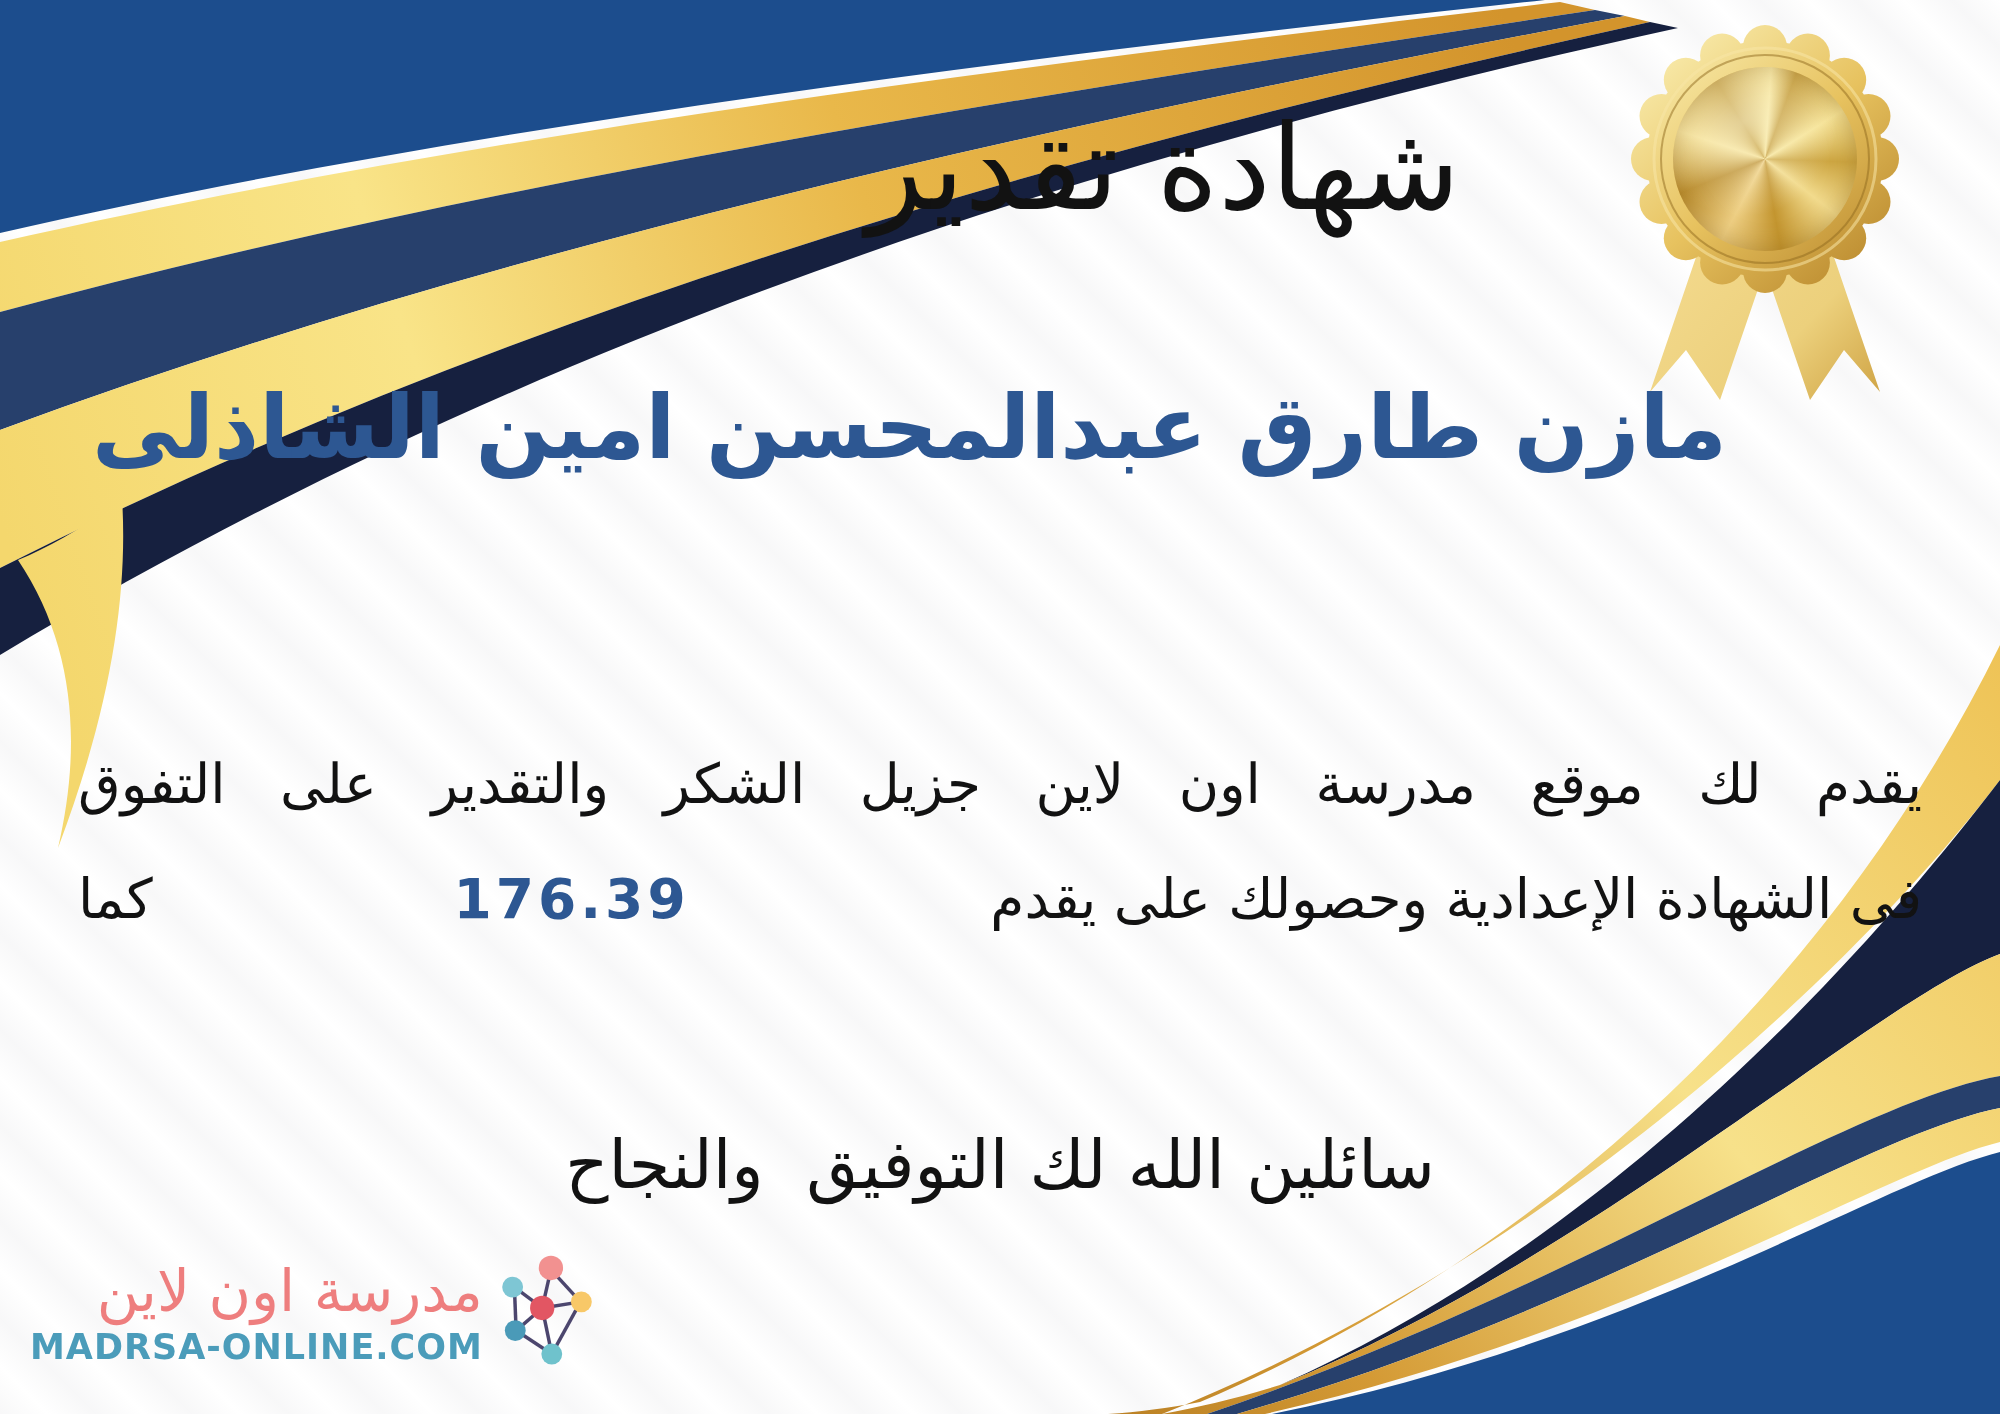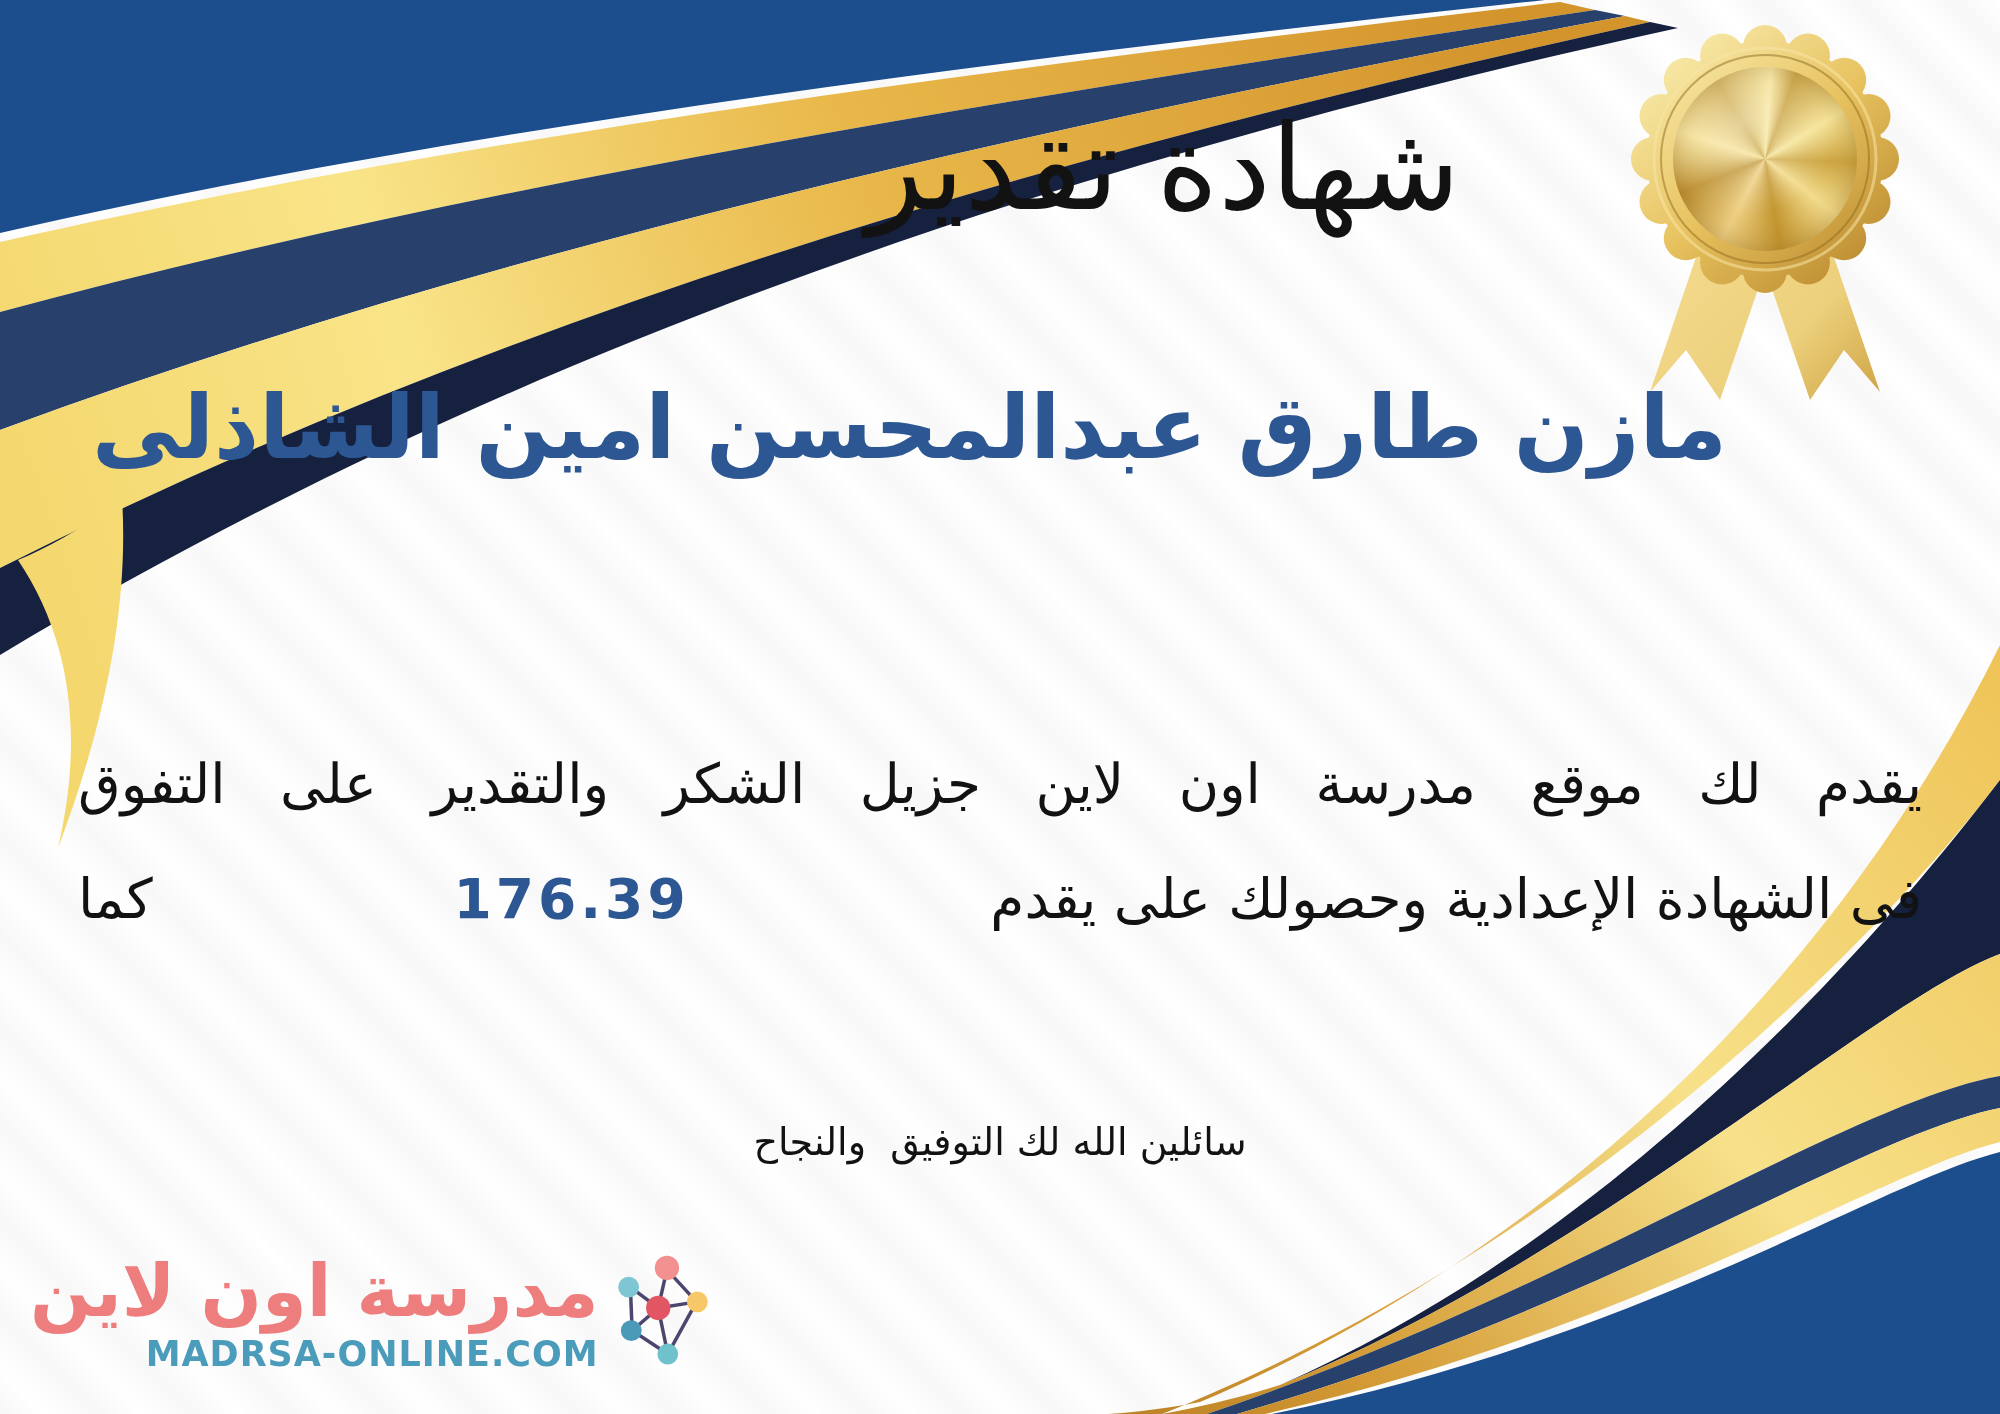--- a/index.html
+++ b/index.html
@@ -31,21 +31,21 @@
   }
   .bodytext{
     position:absolute;top:728px;left:78px;right:78px;
     direction:rtl;font-size:55px;line-height:114px;color:#121212;
   }
   .jline{text-align:justify;text-align-last:justify;font-family:Liberation Serif, serif;}
   .scoreline{display:flex;justify-content:space-between;align-items:baseline;}
   .score{color:#2d5792;font-weight:bold;letter-spacing:4px;}
   .closing{
     position:absolute;top:1112px;left:0;width:2000px;
-    text-align:center;font-size:38px;line-height:1.6;direction:rtl;
+    text-align:center;font-size:67px;line-height:1.6;direction:rtl;
     white-space:pre-wrap;color:#121212;
   }
 
   
   .medal{position:absolute;left:1620px;top:24px;width:290px;height:382px;}
   .medal svg{position:absolute;inset:0;}
   .medal-face{
     position:absolute;left:53px;top:43px;width:184px;height:184px;border-radius:50%;
     background:conic-gradient(from 20deg at 50% 50%,
       #c49a34,#f6e396 38deg,#cda642 72deg,#f2db8d 108deg,#c3952f 150deg,
@@ -56,21 +56,21 @@
     content:"";position:absolute;inset:0;border-radius:50%;
     background:radial-gradient(circle at 38% 30%,rgba(255,255,240,.5),rgba(255,255,255,0) 55%);
   }
 
   
   .logo{
     position:absolute;left:30px;top:1252px;
     display:flex;align-items:center;gap:14px;direction:ltr;
   }
   .logo-texts{display:flex;flex-direction:column;align-items:flex-end;gap:4px;}
-  .logo-ar{font-size:72px;font-weight:bold;color:#ee7e7e;direction:rtl;line-height:1.1;}
+  .logo-ar{font-size:58px;font-weight:normal;color:#ee7e7e;direction:rtl;line-height:1.1;}
   .logo-url{font-size:35px;font-weight:bold;color:#4b9cba;letter-spacing:1px;line-height:1.1;}
 </style>
 </head>
 <body>
 
 <div class="canvas">
 
   <svg class="bg" viewBox="0 0 2000 1414" preserveAspectRatio="none" aria-hidden="true">
     <defs>
       <linearGradient id="goldTL" gradientUnits="userSpaceOnUse" x1="1500" y1="0" x2="0" y2="520">

